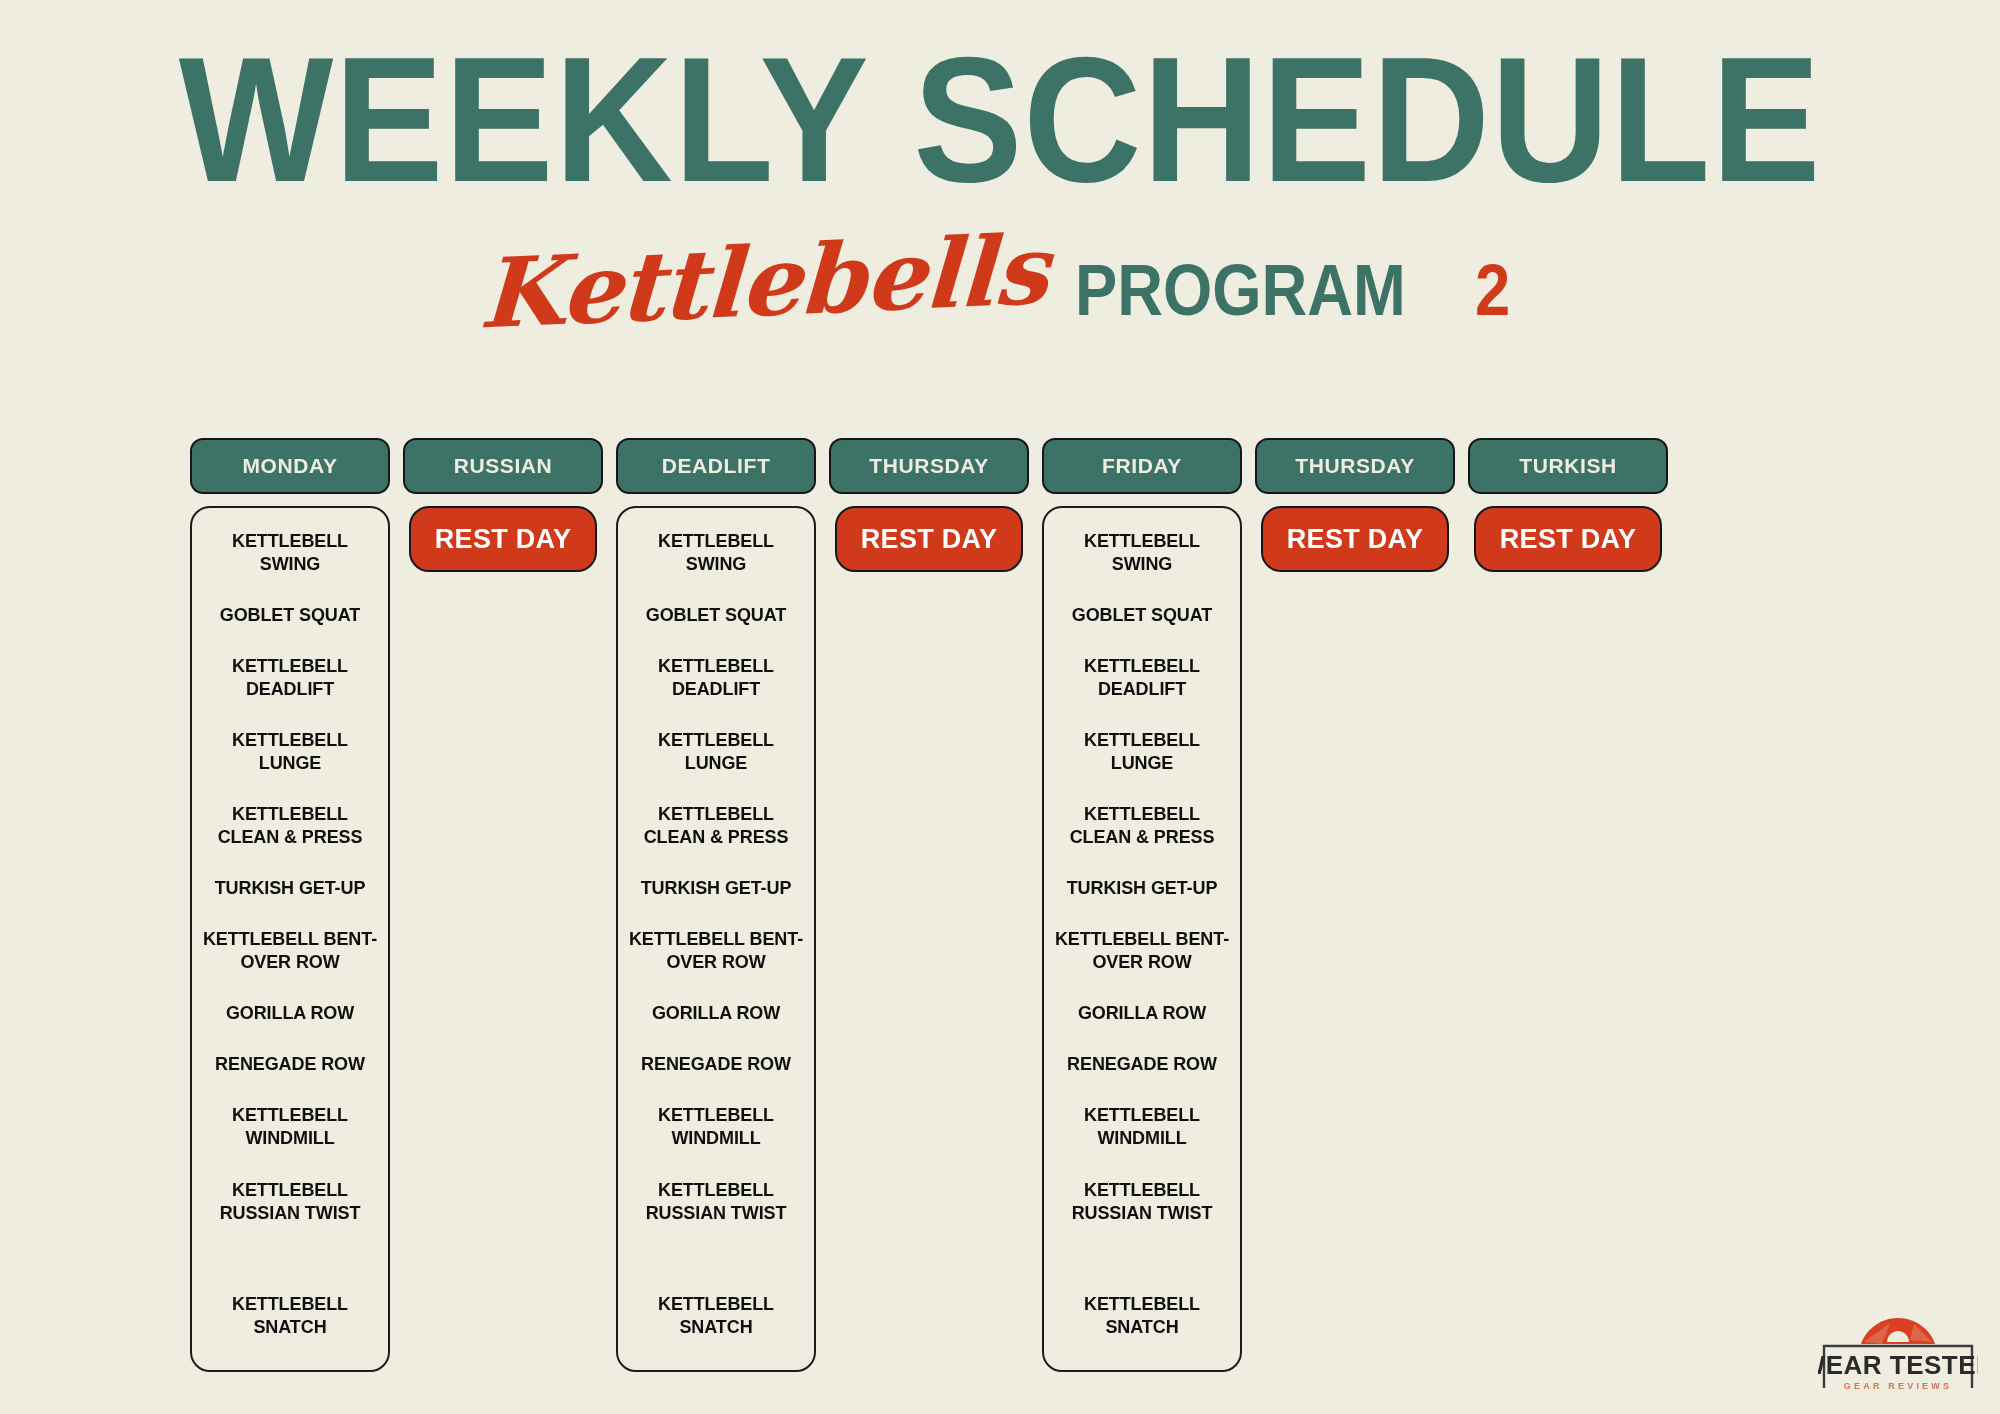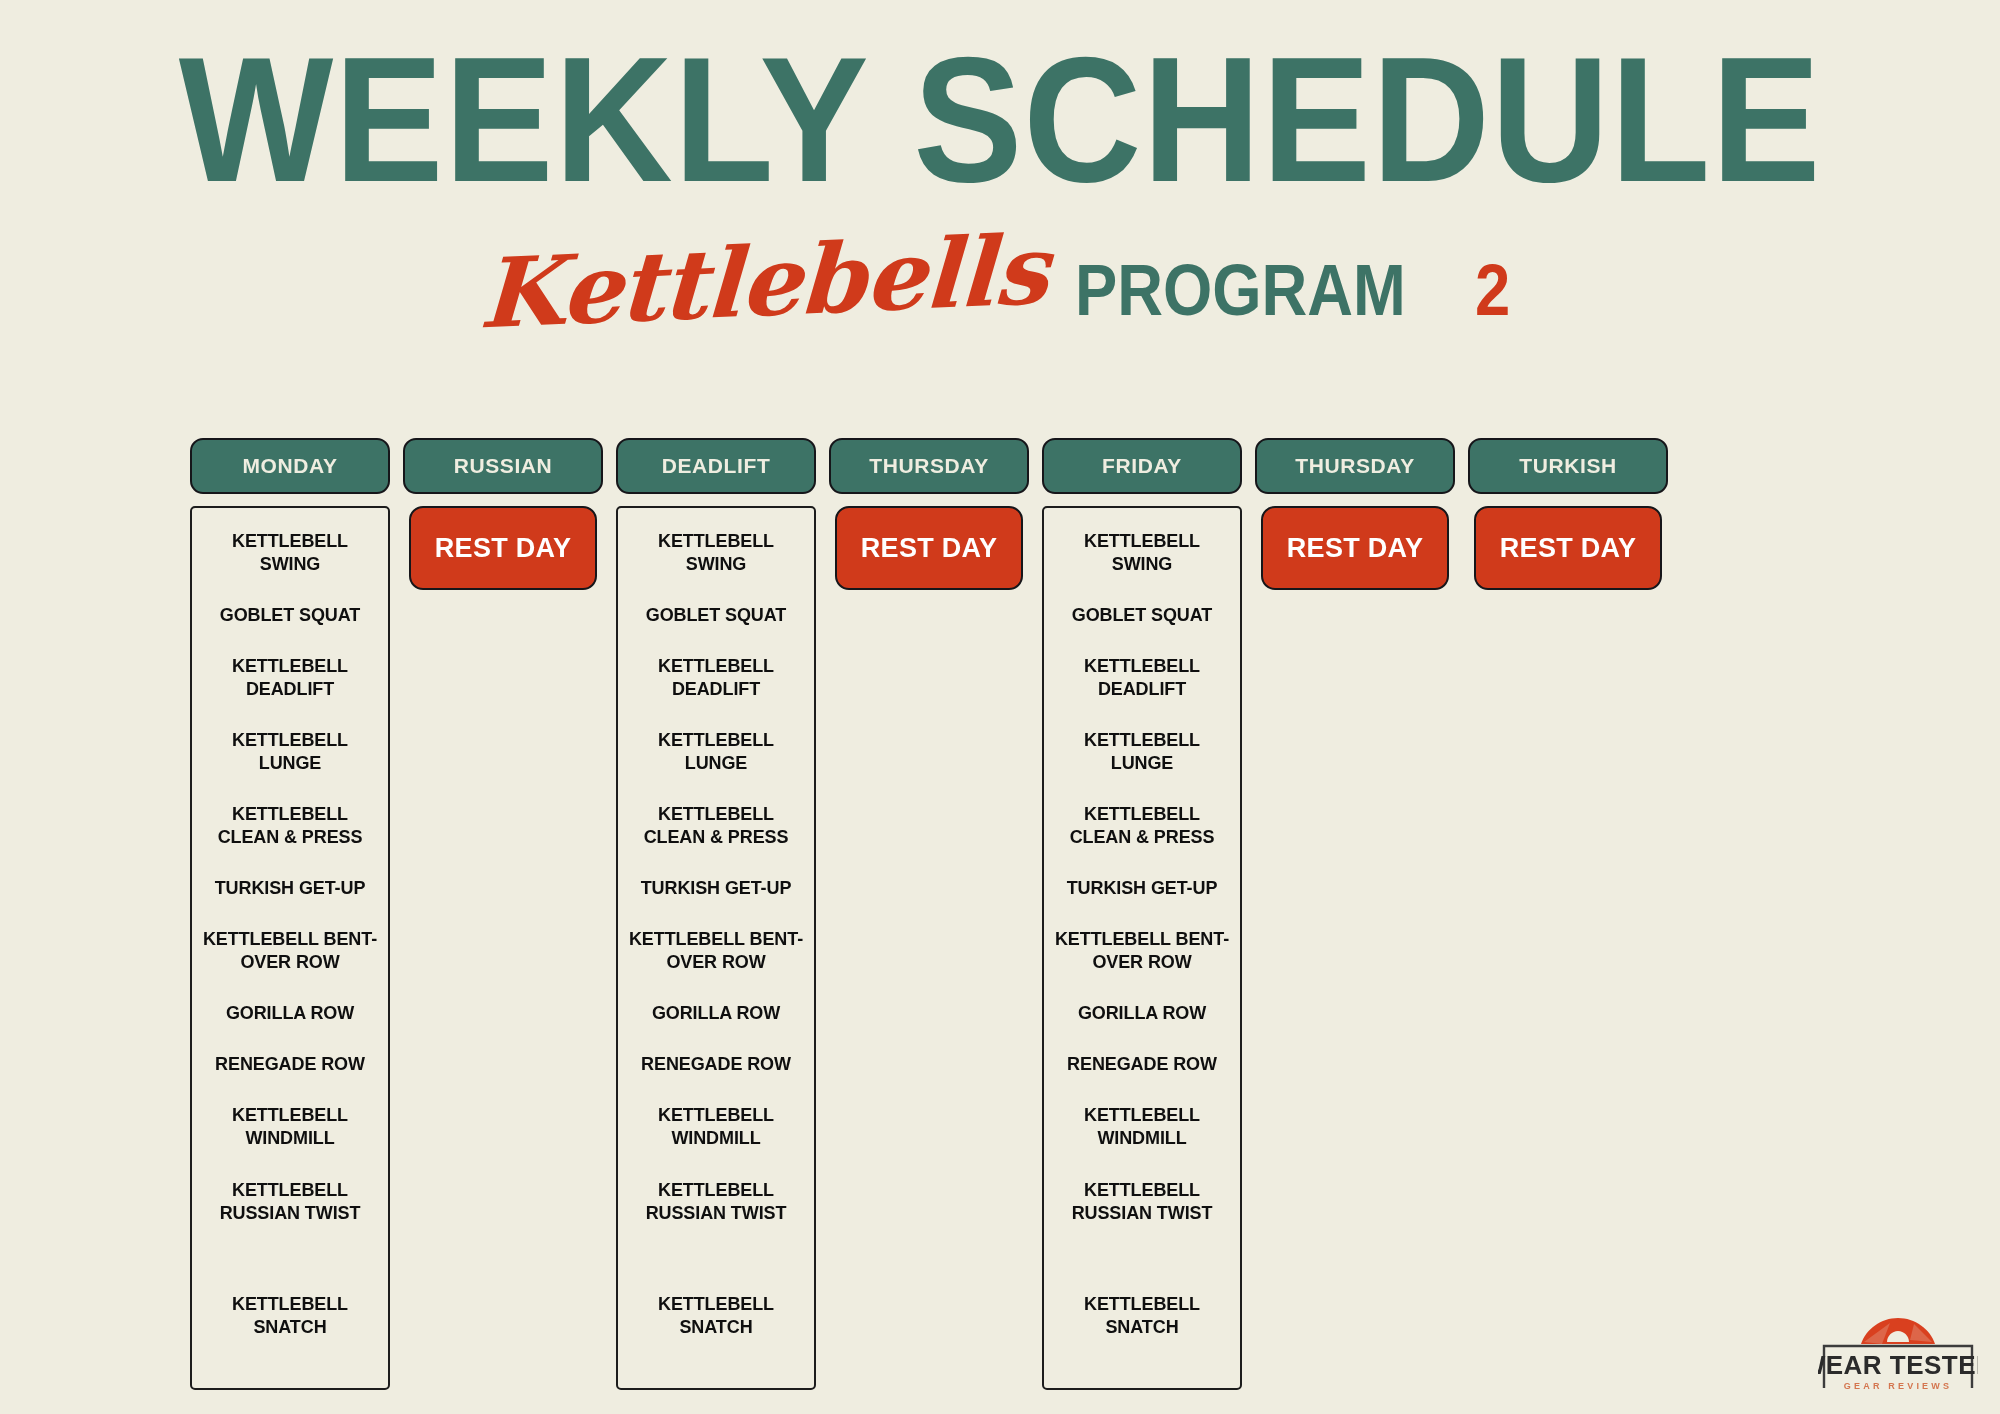--- a/index.html
+++ b/index.html
@@ -132,40 +132,40 @@
 
   .col-body {
     margin-top: 12px;
     width: 100%;
     display: flex;
     justify-content: center;
   }
 
   .rest-pill {
     width: 188px;
-    height: 84px;
+    height: 66px;
     background: #d03a1b;
     border: 2.5px solid #16161a;
-    border-radius: 14px;
+    border-radius: 20px;
     display: flex;
     align-items: center;
     justify-content: center;
     color: #ffffff;
     font-size: 27px;
     font-weight: 700;
     letter-spacing: 0.3px;
     white-space: nowrap;
   }
 
   .exercise-card {
     width: 228px;
     background: transparent;
     border: 2px solid #1c1c1c;
-    border-radius: 5px;
-    padding: 22px 10px 49px 10px;
+    border-radius: 20px;
+    padding: 22px 10px 31px 10px;
     display: flex;
     flex-direction: column;
     align-items: center;
   }
 
   .exercise-item {
     width: 100%;
     text-align: center;
     font-size: 18px;
     font-weight: 700;

